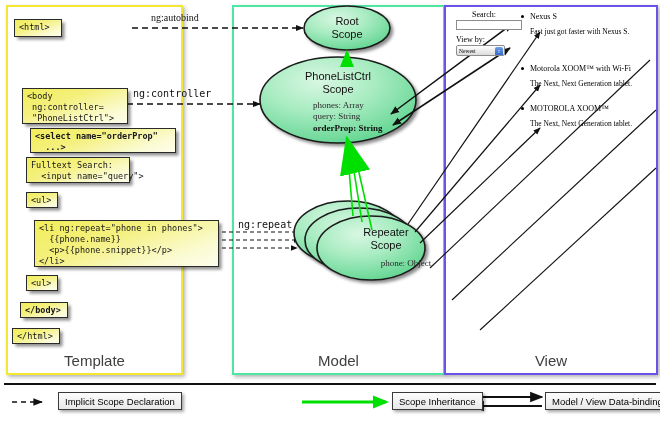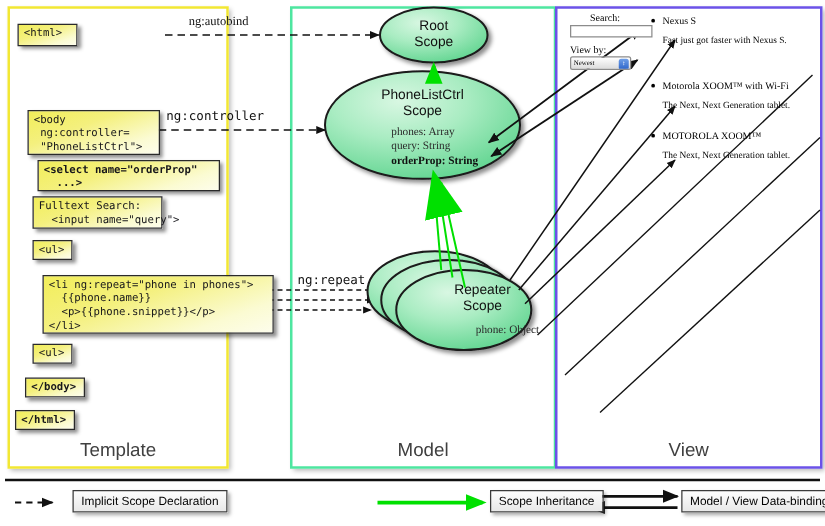--- a/index.html
+++ b/index.html
@@ -269,21 +269,21 @@
 
   <div class="ybox" style="left:34px;  top:220px; width:185px; height:47px;">&lt;li ng:repeat="phone in phones"&gt;
   {{phone.name}}
   &lt;p&gt;{{phone.snippet}}&lt;/p&gt;
 &lt;/li&gt;</div>
 
   <div class="ybox" style="left:26px;  top:275px; width:32px;  height:16px;">&lt;ul&gt;</div>
 
   <div class="ybox" style="left:20px;  top:302px; width:48px;  height:16px;font-weight:bold;">&lt;/body&gt;</div>
 
-  <div class="ybox" style="left:12px;  top:328px; width:48px;  height:16px;font-weight:bold;">&lt;/html&gt;</div>
+  <div class="ybox" style="left:12px;  top:328px; width:48px;  height:16px;">&lt;/html&gt;</div>
 
   <div class="conn-label" style="left:151px; top:12px;font-family:Liberation Serif, serif;">ng:autobind</div>
   <div class="conn-label" style="left:133px; top:88px;">ng:controller</div>
   <div class="conn-label" style="left:238px; top:219px;">ng:repeat</div>
 
   <div class="scope-text scope-title" style="left:307px; top:15px; width:80px;">Root
 Scope</div>
 
   <div class="scope-text scope-title" style="left:278px; top:70px; width:120px;">PhoneListCtrl
 Scope</div>

